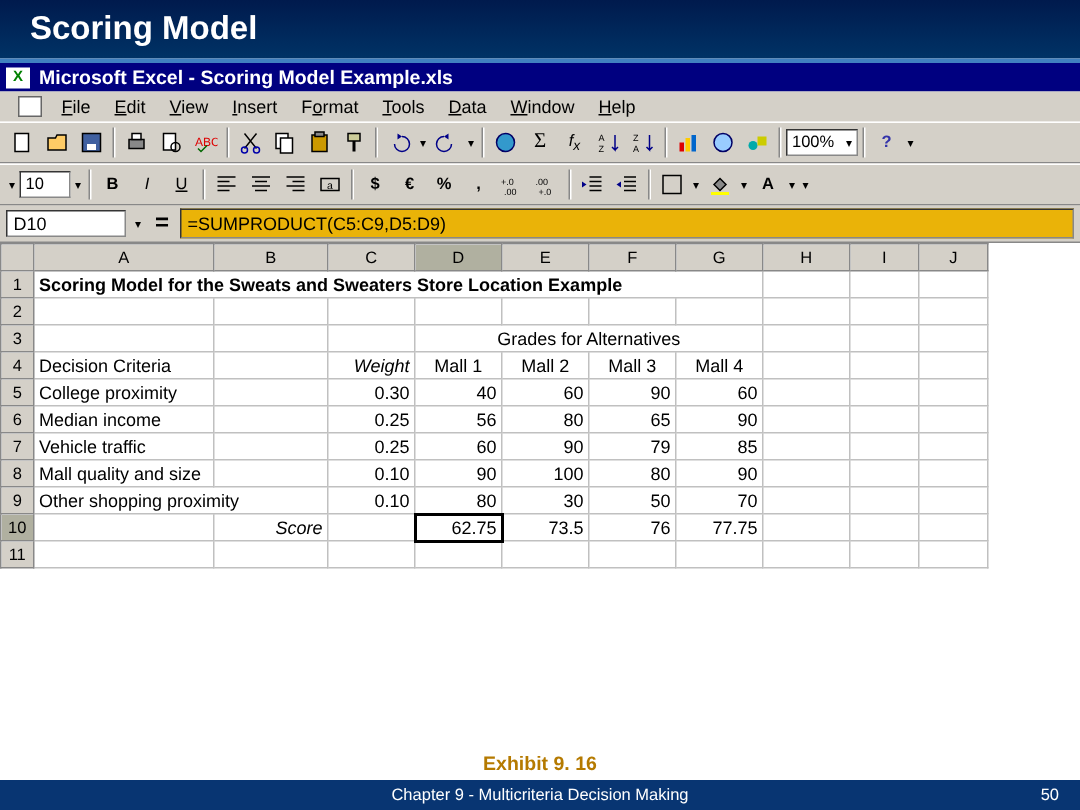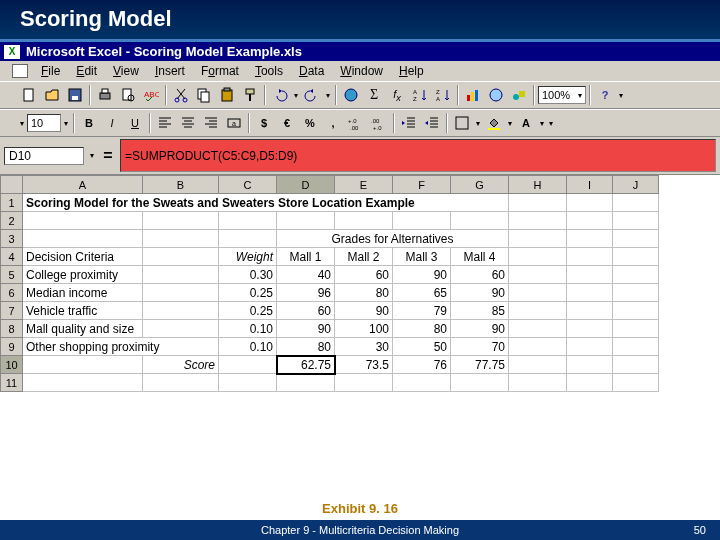--- a/index.html
+++ b/index.html
@@ -5,32 +5,32 @@
   * { box-sizing: border-box; margin: 0; padding: 0; }
   body { width: 720px; height: 540px; font-family: Arial, sans-serif; background: #fff; overflow: hidden; position: relative; }
   .slide-header { background: linear-gradient(#001a4d, #003366); border-bottom: 3px solid #4080c0; padding: 6px 20px 8px 20px; }
   .slide-title { color: #fff; font-size: 22px; font-weight: bold; line-height: 1.15; }
   .excel-titlebar { background: #000080; color: #fff; font-size: 13px; font-weight: bold; padding: 2px 4px; display: flex; align-items: center; gap: 6px; }
   .excel-icon { width: 16px; height: 14px; background: #fff; font-size:10px; color:#008000; display:flex; align-items:center; justify-content:center; font-weight:bold; }
   .menubar { background: #d4d0c8; font-size: 12px; padding: 2px 12px; display: flex; align-items: center; gap: 2px; }
   .menubar .mi { padding: 1px 7px; cursor: default; }
   .menubar .mi u { text-decoration: underline; }
   .wb-icon { width:16px; height:14px; background:#fff; border:1px solid #666; display:inline-block; margin-right:4px;}
-  .toolbar { background: #d4d0c8; border-top:1px solid #fff; border-bottom:1px solid #888; padding: 2px 18px; display: flex; align-items: center; gap: 1px; font-size:11px;text-align:center;}
+  .toolbar { background: #d4d0c8; border-top:1px solid #fff; border-bottom:1px solid #888; padding: 2px 4px; display: flex; align-items: center; gap: 1px; font-size:11px;text-align:center;}
   .tbtn { width: 22px; height: 22px; border: 1px solid #d4d0c8; display: flex; align-items: center; justify-content: center; background:#d4d0c8; cursor:default;}
   .tbtn svg { width: 16px; height: 16px; }
   .sep { width: 2px; height: 20px; border-left:1px solid #888; border-right:1px solid #fff; margin: 0 2px; }
   .zoom-box { width:48px; height:18px; background:#fff; border:1px inset #888; font-size:11px; padding:1px 3px; display:flex; align-items:center; justify-content:space-between;}
   .drop { width:8px; height:18px; display:flex; align-items:center; justify-content:center;}
   .drop::after{content:"▾"; font-size:8px;}
   .font-box { width:90px; height:18px; background:#fff; border:1px inset #888; font-size:11px; padding:1px 3px; display:flex; align-items:center;}
   .size-box { width:34px; height:18px; background:#fff; border:1px inset #888; font-size:11px; padding:1px 3px; display:flex; align-items:center;}
   .formula-row{ background:#d4d0c8; display:flex; align-items:center; padding:2px 4px; gap:4px; border-bottom:1px solid #888;}
   .name-box{ width:80px; height:18px; background:#fff; border:1px inset #888; font-size:12px; padding:1px 4px;}
-  .fx-area{ flex:1; height:33px; background:#ef4444; border:1px inset #888; font-size:12px; padding:1px 4px; display:flex; align-items:center;}
+  .fx-area{ flex:1; height:20px; background:#eab308; border:1px inset #888; font-size:12px; padding:1px 4px; display:flex; align-items:center;}
   .eq { width:16px; text-align:center; font-weight:bold;}
   .grid-wrap{ position:relative; }
   table.grid{ border-collapse:collapse; font-size:12px; table-layout:fixed;}
   table.grid th, table.grid td{ border:1px solid #c0c0c0; height:18px; padding:0 3px; overflow:hidden; white-space:nowrap;}
   table.grid th{ background:#d4d0c8; font-weight:normal; text-align:center; border:1px solid #888;}
   th.rowh{ width:22px; background:#d4d0c8; font-size:11px;}
   th.colh{ font-size:11px;}
   .corner{ background:#d4d0c8; border:1px solid #888;}
   .sel-row th.rowh, .sel-colh{ background:#b0b0a0 !important;}
   td.sel{ outline:2px solid #000; outline-offset:-1px; background:#fff;}
@@ -380,21 +380,21 @@
     <td class="right">60</td>
     <td></td>
           <td></td>
           <td></td>
         </tr>
   <tr>
           <th class="rowh">6</th>
     <td>Median income</td>
           <td></td>
     <td class="right">0.25</td>
-    <td class="right">96</td>
+    <td class="right">56</td>
     <td class="right">80</td>
     <td class="right">65</td>
     <td class="right">90</td>
     <td></td>
           <td></td>
           <td></td>
         </tr>
   <tr>
           <th class="rowh">7</th>
     <td>Vehicle traffic</td>

